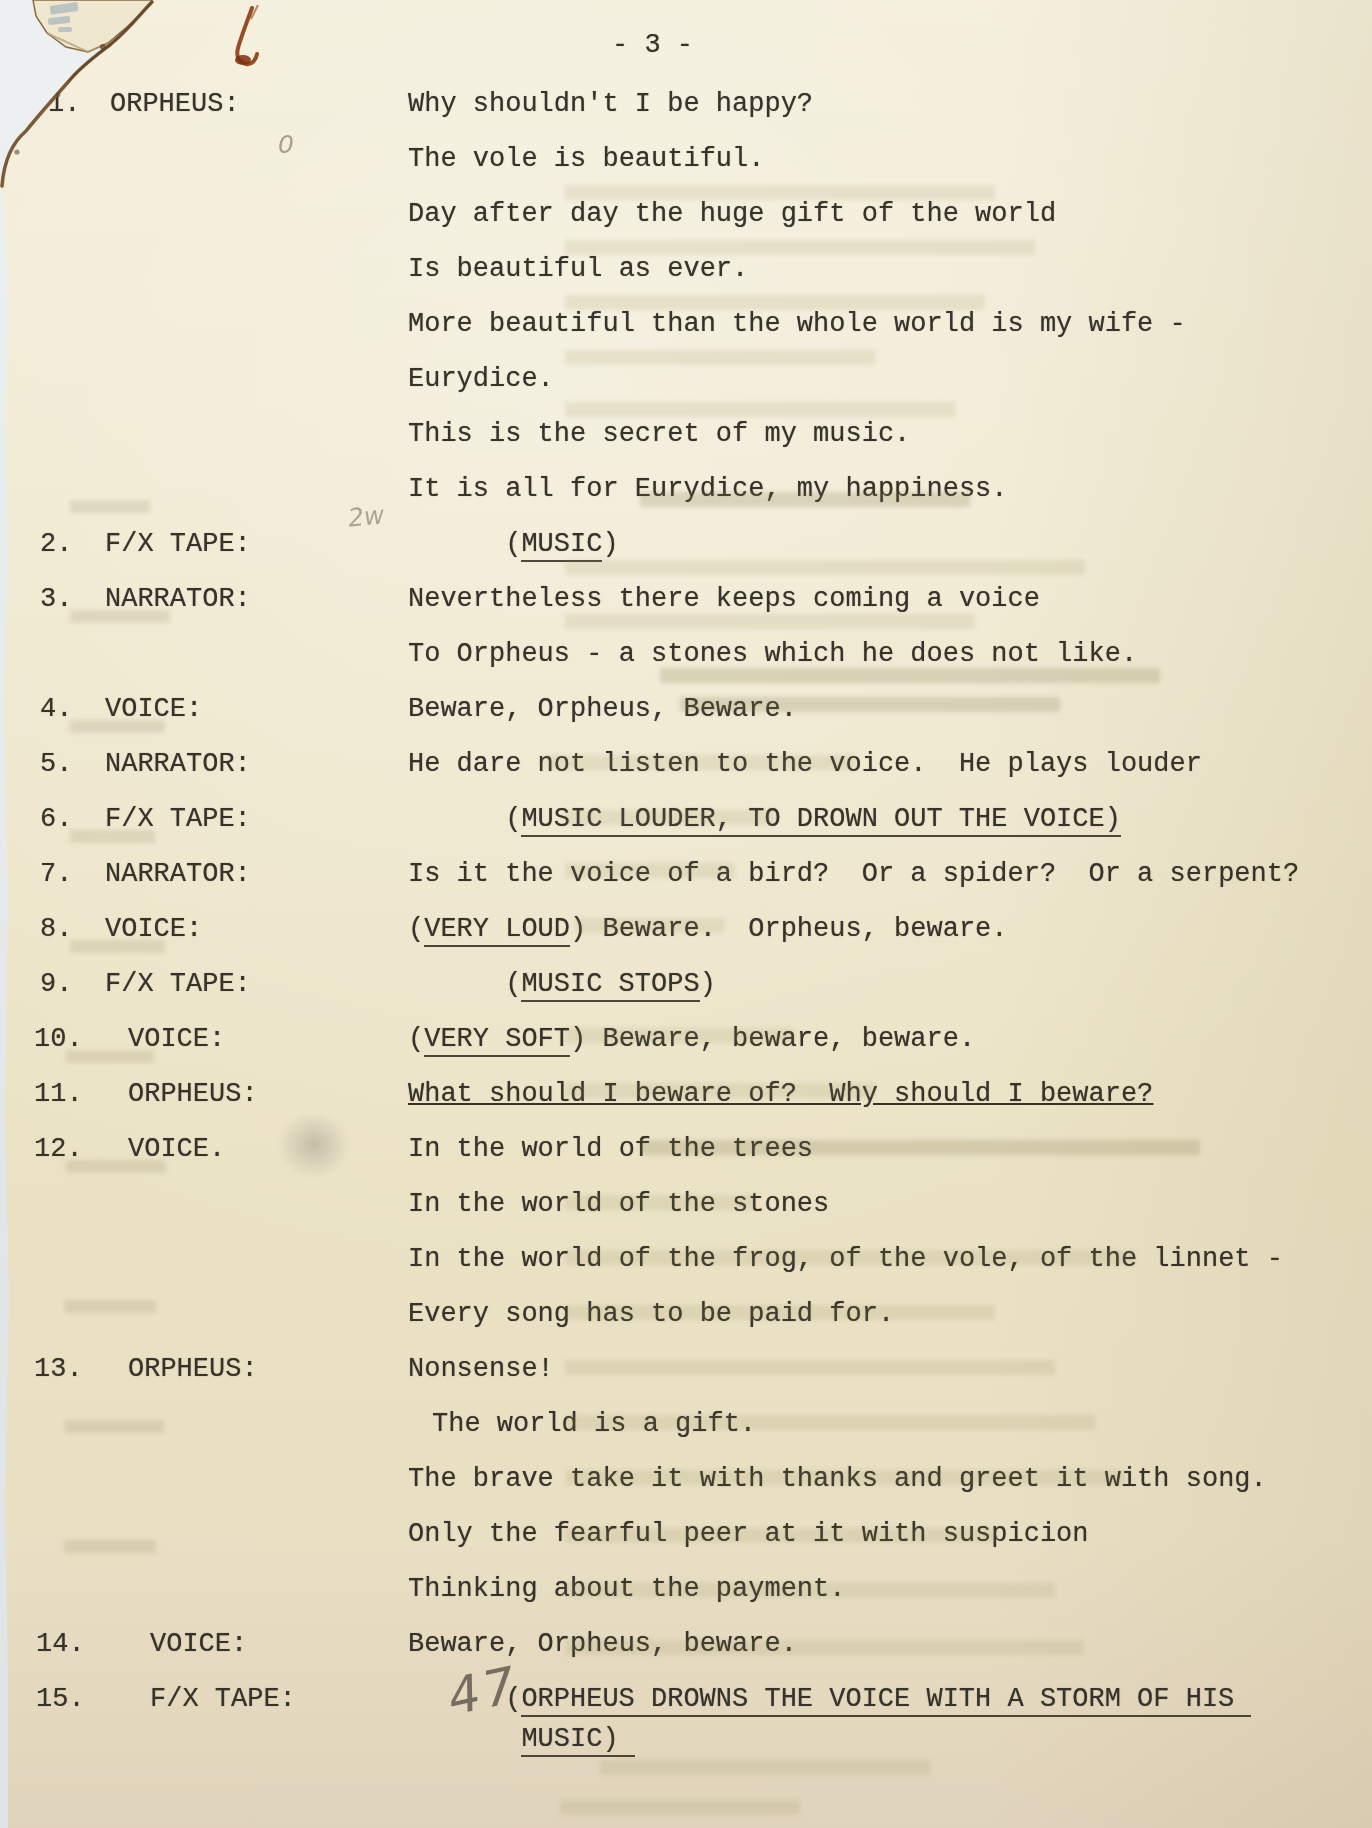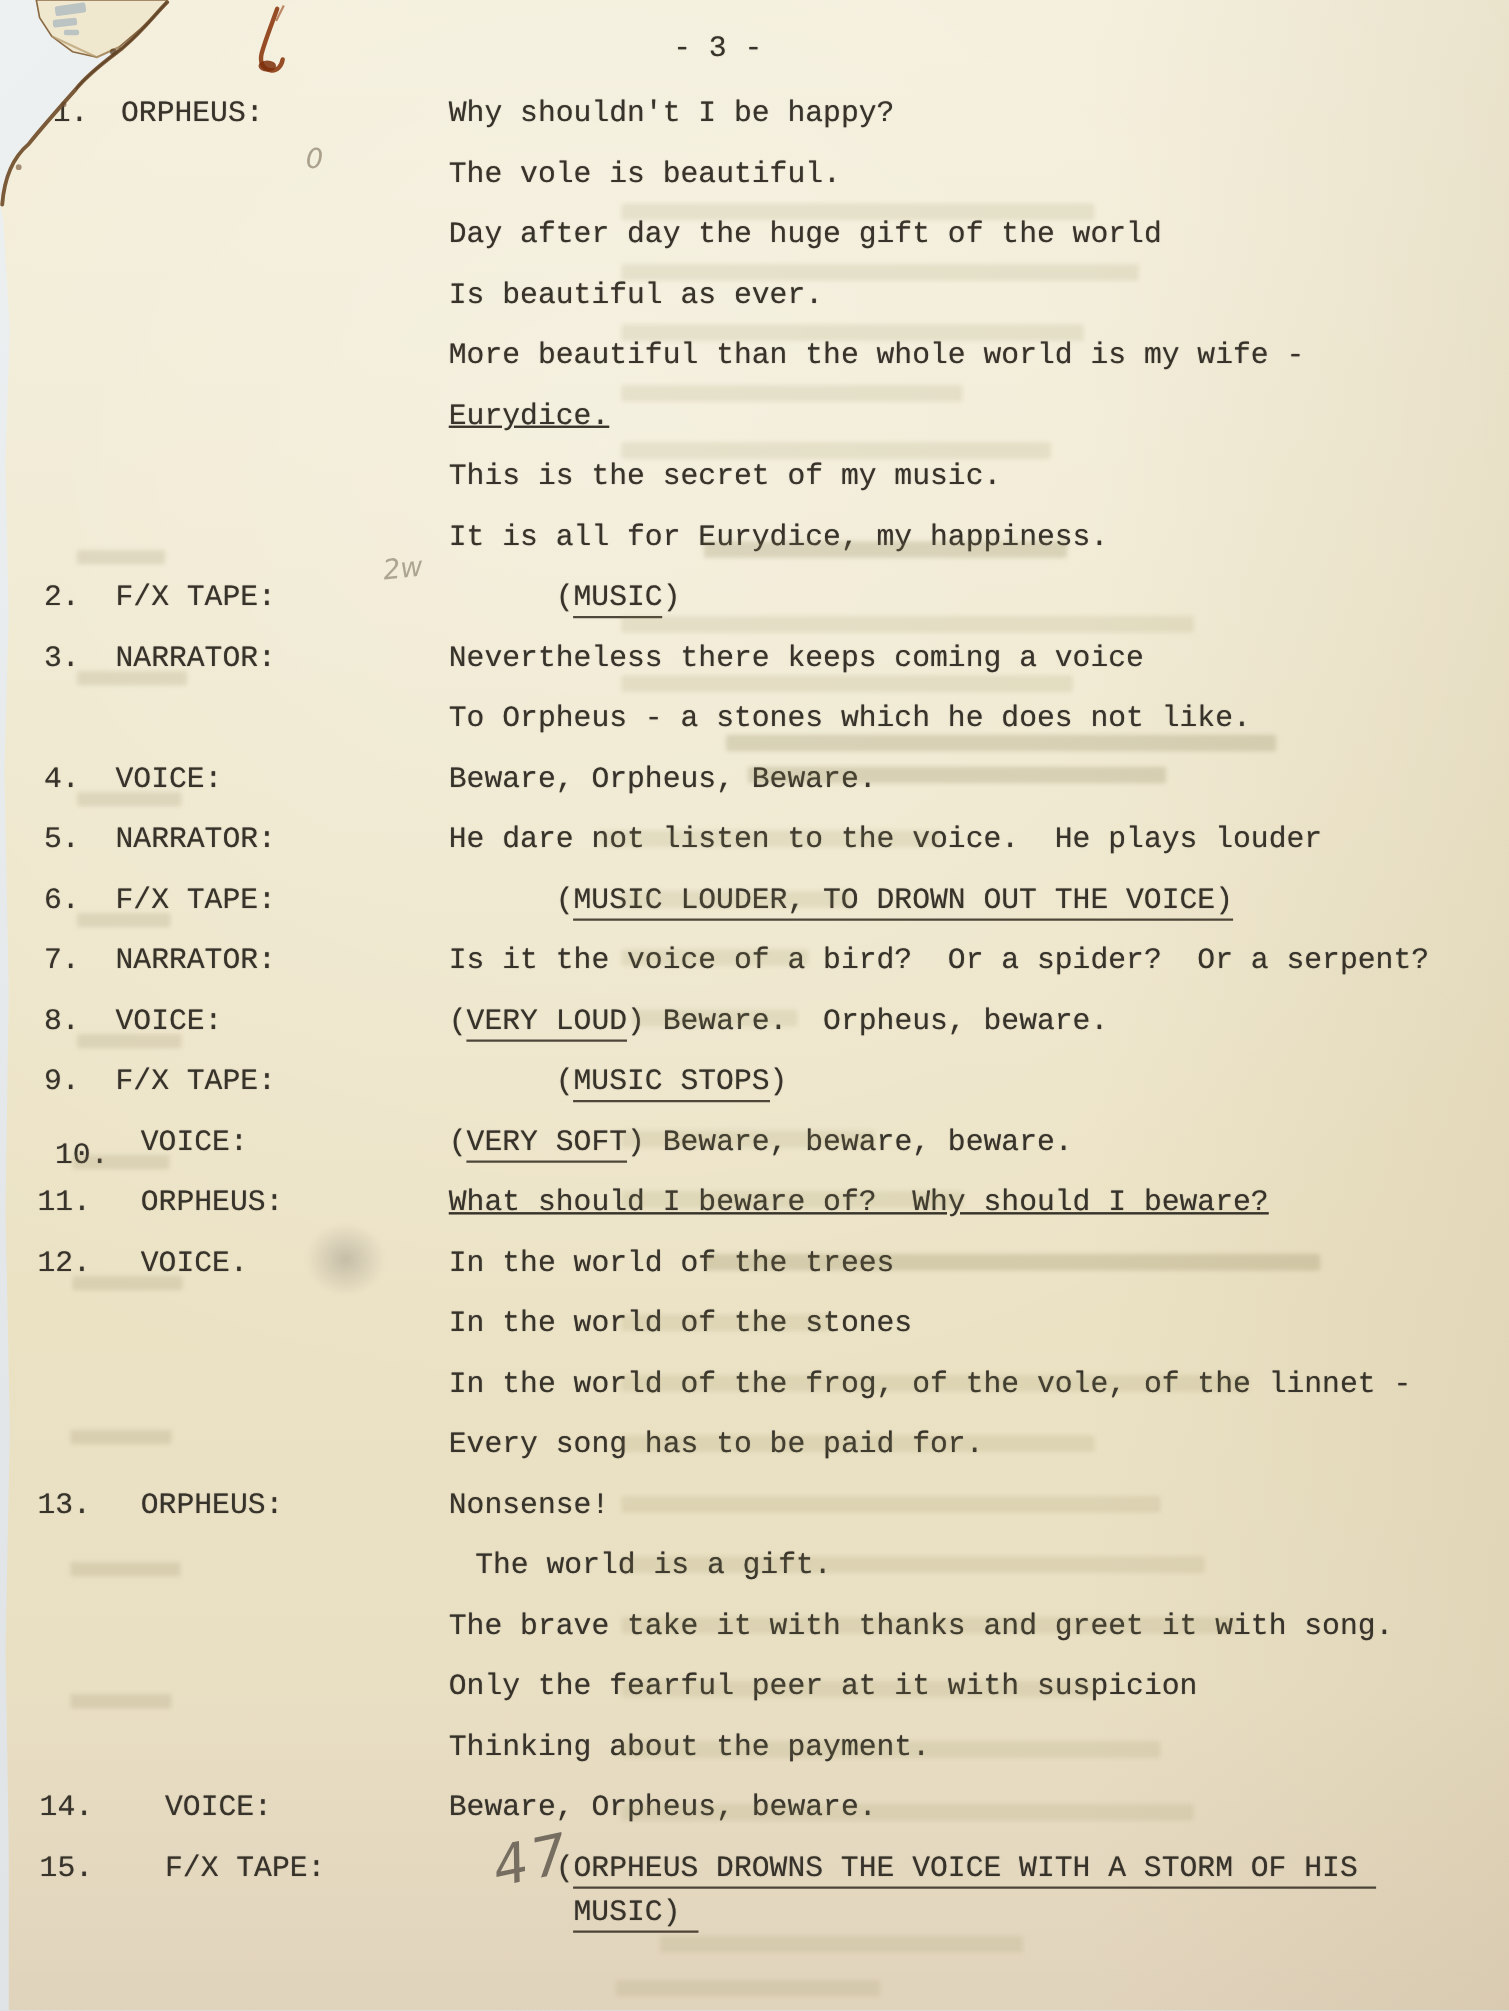--- a/index.html
+++ b/index.html
@@ -39,21 +39,21 @@
     <div class="txt" style="left:612px;top:29px;">- 3 -</div>
 
     <div>
         <div class="txt" style="left: 48px; top: 88px;">1.</div>
         <div class="txt" style="left: 110px; top: 88px;">ORPHEUS:</div>
         <div class="txt" style="left: 408px; top: 88px;"><span>Why shouldn't I be happy?</span></div>
         <div class="txt" style="left: 408px; top: 143px;"><span>The vole is beautiful.</span></div>
         <div class="txt" style="left: 408px; top: 198px;"><span>Day after day the huge gift of the world</span></div>
         <div class="txt" style="left: 408px; top: 253px;"><span>Is beautiful as ever.</span></div>
         <div class="txt" style="left: 408px; top: 308px;"><span>More beautiful than the whole world is my wife -</span></div>
-        <div class="txt" style="left: 408px; top: 363px; text-decoration: underline;"><span>Eurydice.</span></div>
+        <div class="txt" style="left: 408px; top: 363px;"><span>Eurydice.</span></div>
         <div class="txt" style="left: 408px; top: 418px;"><span>This is the secret of my music.</span></div>
         <div class="txt" style="left: 408px; top: 473px;"><span>It is all for Eurydice, my happiness.</span></div>
         <div class="txt" style="left: 40px; top: 528px;">2.</div>
         <div class="txt" style="left: 105px; top: 528px;">F/X TAPE:</div>
         <div class="txt" style="left: 505.2px; top: 528px;"><span>(</span><span class="u">MUSIC</span><span>)</span></div>
         <div class="txt" style="left: 40px; top: 583px;">3.</div>
         <div class="txt" style="left: 105px; top: 583px;">NARRATOR:</div>
         <div class="txt" style="left: 408px; top: 583px;"><span>Nevertheless there keeps coming a voice</span></div>
         <div class="txt" style="left: 408px; top: 638px;"><span>To Orpheus - a stones which he does not like.</span></div>
         <div class="txt" style="left: 40px; top: 693px;">4.</div>
@@ -67,21 +67,21 @@
         <div class="txt" style="left: 505.2px; top: 803px;"><span>(</span><span class="u">MUSIC LOUDER, TO DROWN OUT THE VOICE)</span></div>
         <div class="txt" style="left: 40px; top: 858px;">7.</div>
         <div class="txt" style="left: 105px; top: 858px;">NARRATOR:</div>
         <div class="txt" style="left: 408px; top: 858px;"><span>Is it the voice of a bird?  Or a spider?  Or a serpent?</span></div>
         <div class="txt" style="left: 40px; top: 913px;">8.</div>
         <div class="txt" style="left: 105px; top: 913px;">VOICE:</div>
         <div class="txt" style="left: 408px; top: 913px;"><span>(</span><span class="u">VERY LOUD</span><span>) Beware.  Orpheus, beware.</span></div>
         <div class="txt" style="left: 40px; top: 968px;">9.</div>
         <div class="txt" style="left: 105px; top: 968px;">F/X TAPE:</div>
         <div class="txt" style="left: 505.2px; top: 968px;"><span>(</span><span class="u">MUSIC STOPS</span><span>)</span></div>
-        <div class="txt" style="left: 50px; top: 1023px; margin-top: 12px;">10.</div>
+        <div class="txt" style="left: 34px; top: 1023px;">10.</div>
         <div class="txt" style="left: 128px; top: 1023px;">VOICE:</div>
         <div class="txt" style="left: 408px; top: 1023px;"><span>(</span><span class="u">VERY SOFT</span><span>) Beware, beware, beware.</span></div>
         <div class="txt" style="left: 34px; top: 1078px;">11.</div>
         <div class="txt" style="left: 128px; top: 1078px;">ORPHEUS:</div>
         <div class="txt" style="left: 408px; top: 1078px; text-decoration: underline;"><span>What should I beware of?  Why should I beware?</span></div>
         <div class="txt" style="left: 34px; top: 1133px;">12.</div>
         <div class="txt" style="left: 128px; top: 1133px;">VOICE.</div>
         <div class="txt" style="left: 408px; top: 1133px;"><span>In the world of the trees</span></div>
         <div class="txt" style="left: 408px; top: 1188px;"><span>In the world of the stones</span></div>
         <div class="txt" style="left: 408px; top: 1243px;"><span>In the world of the frog, of the vole, of the linnet -</span></div>

